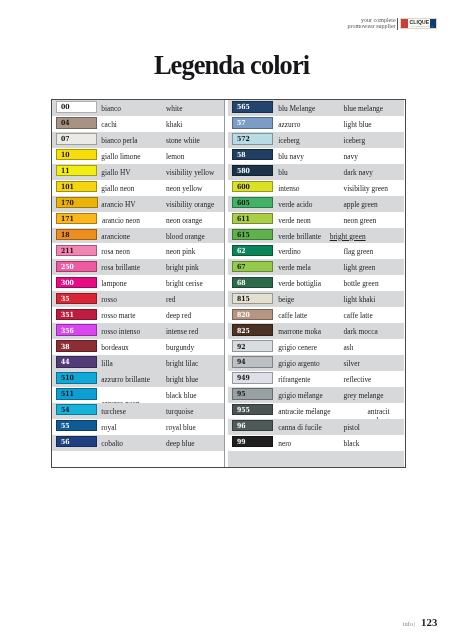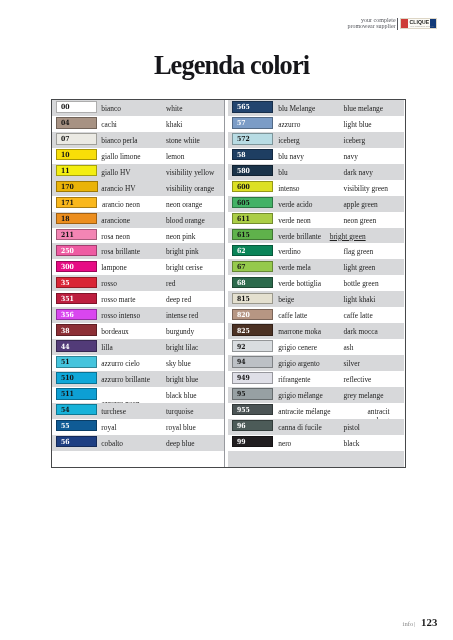--- a/index.html
+++ b/index.html
@@ -85,20 +85,27 @@
           <div class="it" style="left:49.3px;">giallo limone</div>
           <div class="en" style="left:114px;">lemon</div>
         </div>
 <div class="row alt">
           <div class="sw" style="background:#f3ee12;">
             <span class="swtxt" style="color:#151515;">11</span>
           </div>
           <div class="it" style="left:49.3px;">giallo HV</div>
           <div class="en" style="left:114px;">visibility yellow</div>
         </div>
+<div class="row">
+          <div class="sw" style="background:#f5d510;">
+            <span class="swtxt" style="color:#151515;">101</span>
+          </div>
+          <div class="it" style="left:49.3px;">giallo neon</div>
+          <div class="en" style="left:114px;">neon yellow</div>
+        </div>
 <div class="row alt">
           <div class="sw" style="background:#eab308;padding-left:40px;">
             <span class="swtxt" style="color:#151515;">170</span>
           </div>
           <div class="it" style="left:49.3px;">arancio HV</div>
           <div class="en" style="left:114px;">visibility orange</div>
         </div>
 <div class="row">
           <div class="sw" style="background:#f9b71c;">
             <span class="swtxt" style="color:#151515;">171</span>
@@ -161,27 +168,20 @@
           </div>
           <div class="it" style="left:49.3px;">bordeaux</div>
           <div class="en" style="left:114px;">burgundy</div>
         </div>
 <div class="row alt">
           <div class="sw" style="background:#523b78;">
             <span class="swtxt" style="color:#ffffff;">44</span>
           </div>
           <div class="it" style="left:49.3px;">lilla</div>
           <div class="en" style="left:114px;">bright lilac</div>
-        </div>
-<div class="row">
-          <div class="sw" style="background:#44c4dd;">
-            <span class="swtxt" style="color:#151515;">51</span>
-          </div>
-          <div class="it" style="left:49.3px;">azzurro cielo</div>
-          <div class="en" style="left:114px;">sky blue</div>
         </div>
 <div class="row alt">
           <div class="sw" style="background:#0fa8d9;">
             <span class="swtxt" style="color:#151515;">510</span>
           </div>
           <div class="it" style="left:49.3px;">azzurro brillante</div>
           <div class="en" style="left:114px;">bright blue</div>
         </div>
 <div class="row">
           <div class="sw" style="background:#0d9fd4;">

